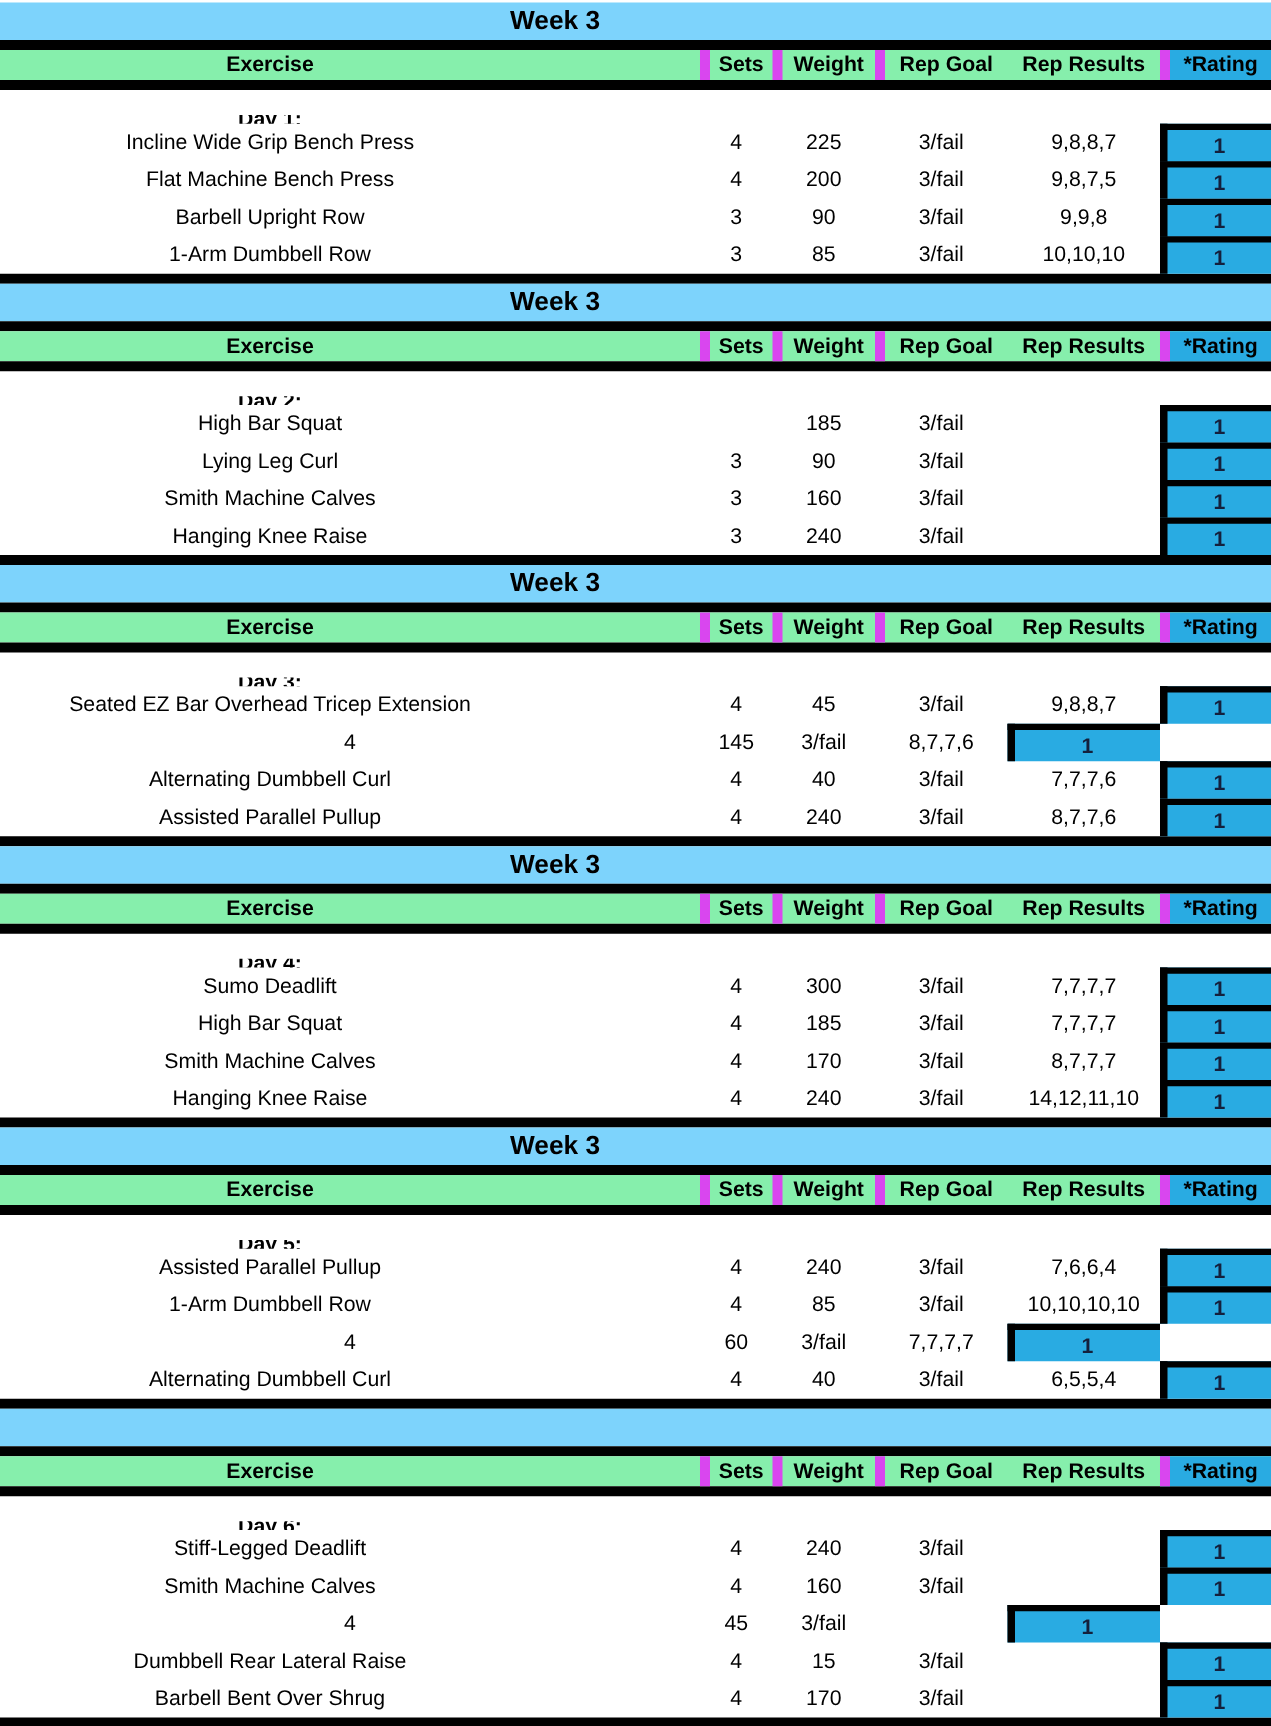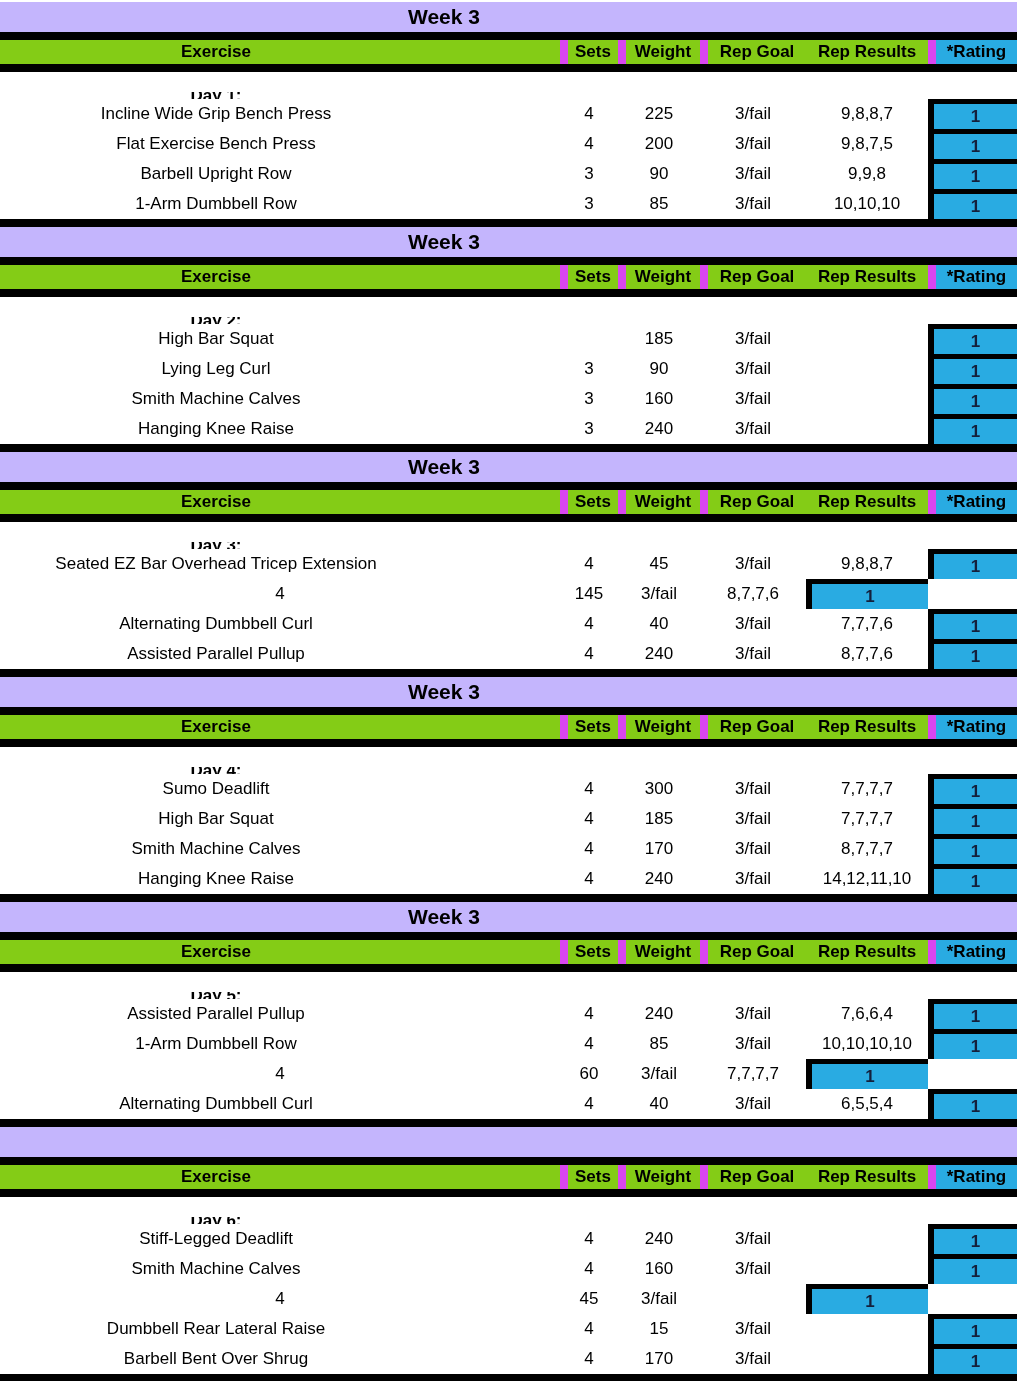--- a/index.html
+++ b/index.html
@@ -20,34 +20,34 @@
     display:grid;
     grid-template-columns:560px 58px 82px 106px 122px 89px;
     width:1017px;box-sizing:border-box;
   }
   .cell{
     display:flex;align-items:center;justify-content:center;
     box-sizing:border-box;font-size:17px;white-space:nowrap;
     overflow:hidden;
   }
   .c-ex{padding-right:128px;}
-  .header-row{height:24px;background:#84cc16;}
+  .header-row{height:24px;background:#86efac;}
   .header-row .cell{font-weight:bold;}
   .bl{border-left:8px solid #d946ef;}
   .day-row{height:27px;}
   .day-row .c-ex{font-weight:bold;margin-top:20px;}
   .data-row{height:30px;}
   .rating-head{color:#000;}
   .data-row .c-rating{
     border-left:6px solid #000000;
     border-top:5px solid #000000;
     font-weight:bold;color:#14203c;
   }
 </style>
-<style>.band{background:#c4b5fd;}.bar{background:#000000;}.rating-head{background:#29ABE2;text-align:center;}.data-row .c-rating{background:#29ABE2;}</style></head>
+<style>.band{background:#7dd3fc;}.bar{background:#000000;}.rating-head{background:#29ABE2;text-align:center;}.data-row .c-rating{background:#29ABE2;}</style></head>
 <body>
 
 <div id="sheet">
   <div class="top-strip"></div>
 
   <section class="week-section">
     <div class="band">
       <span class="band-label">Week 3</span>
     </div>
     <div class="bar"></div>
@@ -72,21 +72,21 @@
   <div class="row data-row">
     <div class="cell c-ex">Incline Wide Grip Bench Press</div>
     <div class="cell">4</div>
     <div class="cell">225</div>
     <div class="cell">3/fail</div>
     <div class="cell">9,8,8,7</div>
     <div class="cell c-rating">1</div>
   </div>
 
   <div class="row data-row">
-    <div class="cell c-ex">Flat Exercise Bench Press</div>
+    <div class="cell c-ex">Flat Machine Bench Press</div>
     <div class="cell">4</div>
     <div class="cell">200</div>
     <div class="cell">3/fail</div>
     <div class="cell">9,8,7,5</div>
     <div class="cell c-rating">1</div>
   </div>
 
   <div class="row data-row">
     <div class="cell c-ex">Barbell Upright Row</div>
     <div class="cell">3</div>

